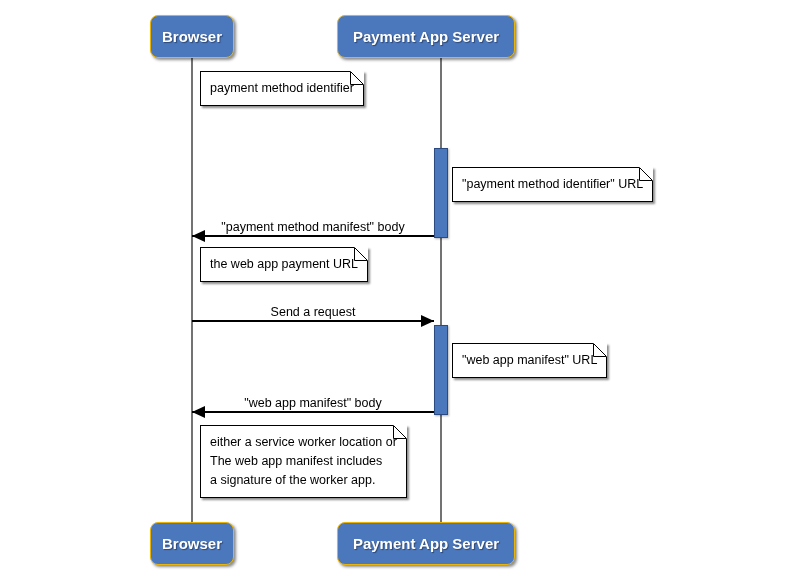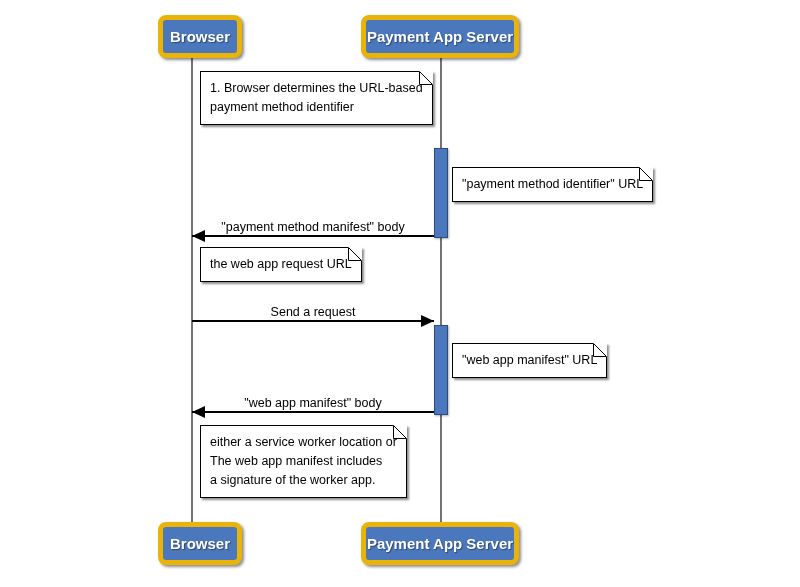--- a/index.html
+++ b/index.html
@@ -2,29 +2,29 @@
 <html><head>
 <meta charset="utf-8">
 <style>
   html,body{margin:0;padding:0;background:#ffffff;}
   .canvas{
     position:relative;width:800px;height:587px;background:#ffffff;overflow:hidden;
     font-family:"Liberation Sans","DejaVu Sans",sans-serif;color:#000;
   }
   
   .actor{
-    position:absolute;height:43px;background:#4b77bd;border:5px solid #eab308;
+    position:absolute;height:43px;background:#4b77bd;border:1px solid #eab308;
     border-radius:8px;box-shadow:2px 2px 3px rgba(0,0,0,0.45);
     display:flex;align-items:center;justify-content:center;
     color:#ffffff;font-weight:bold;font-size:15px;
     text-shadow:1px 1px 1px rgba(0,0,0,0.4);
-    box-sizing:border-box;z-index:5;margin-left:8px;
+    box-sizing:border-box;z-index:5;
   }
   .actor.browser{left:150px;width:84px;}
-  .actor.server{left:353px;width:158px;}
+  .actor.server{left:337px;width:178px;}
   .actor.top{top:15px;}
   .actor.bottom{top:522px;}
   
   .lifeline{position:absolute;top:58px;height:464px;width:2px;background:#737373;z-index:1;}
   .lifeline.browser{left:191px;}
   .lifeline.server{left:440px;}
   
   .activation{
     position:absolute;left:434px;width:14px;background:#4b77bd;border:1px solid #2a4a80;
     box-sizing:border-box;box-shadow:1px 1px 2px rgba(0,0,0,0.3);z-index:2;
@@ -62,21 +62,20 @@
 
   <div class="actor browser top">Browser</div>
   <div class="actor server top">Payment App Server</div>
 
   <div class="note" style="left:200px;top:71px;">
     <svg class="fold" width="14" height="14" viewBox="0 0 14 14">
       <rect x="0" y="0" width="14" height="14" fill="#ffffff"></rect>
       <path d="M0.5,0.5 L13.5,13.5" stroke="#000000" stroke-width="1" fill="none"></path>
       <path d="M0.5,0.5 L0.5,13.5 L13.5,13.5" stroke="#000000" stroke-width="1" fill="none"></path>
     </svg>
-    <div class="note-line">1. Browser determines the URL-based</div>
     <div class="note-line">payment method identifier</div>
   </div>
 
 
   <div class="note" style="left:452px;top:167px;">
     <svg class="fold" width="14" height="14" viewBox="0 0 14 14">
       <rect x="0" y="0" width="14" height="14" fill="#ffffff"></rect>
       <path d="M0.5,0.5 L13.5,13.5" stroke="#000000" stroke-width="1" fill="none"></path>
       <path d="M0.5,0.5 L0.5,13.5 L13.5,13.5" stroke="#000000" stroke-width="1" fill="none"></path>
     </svg>
@@ -88,21 +87,21 @@
     <div class="msg-line"></div>
     <div class="arrow left"></div>
   </div>
 
   <div class="note" style="left:200px;top:247px;">
     <svg class="fold" width="14" height="14" viewBox="0 0 14 14">
       <rect x="0" y="0" width="14" height="14" fill="#ffffff"></rect>
       <path d="M0.5,0.5 L13.5,13.5" stroke="#000000" stroke-width="1" fill="none"></path>
       <path d="M0.5,0.5 L0.5,13.5 L13.5,13.5" stroke="#000000" stroke-width="1" fill="none"></path>
     </svg>
-    <div class="note-line">the web app request URL</div>
+    <div class="note-line">the web app payment URL</div>
   </div>
 
   <div class="message" style="top:300px;">
     <div class="msg-label">Send a request</div>
     <div class="msg-line"></div>
     <div class="arrow right"></div>
   </div>
 
   <div class="note" style="left:452px;top:343px;">
     <svg class="fold" width="14" height="14" viewBox="0 0 14 14">

